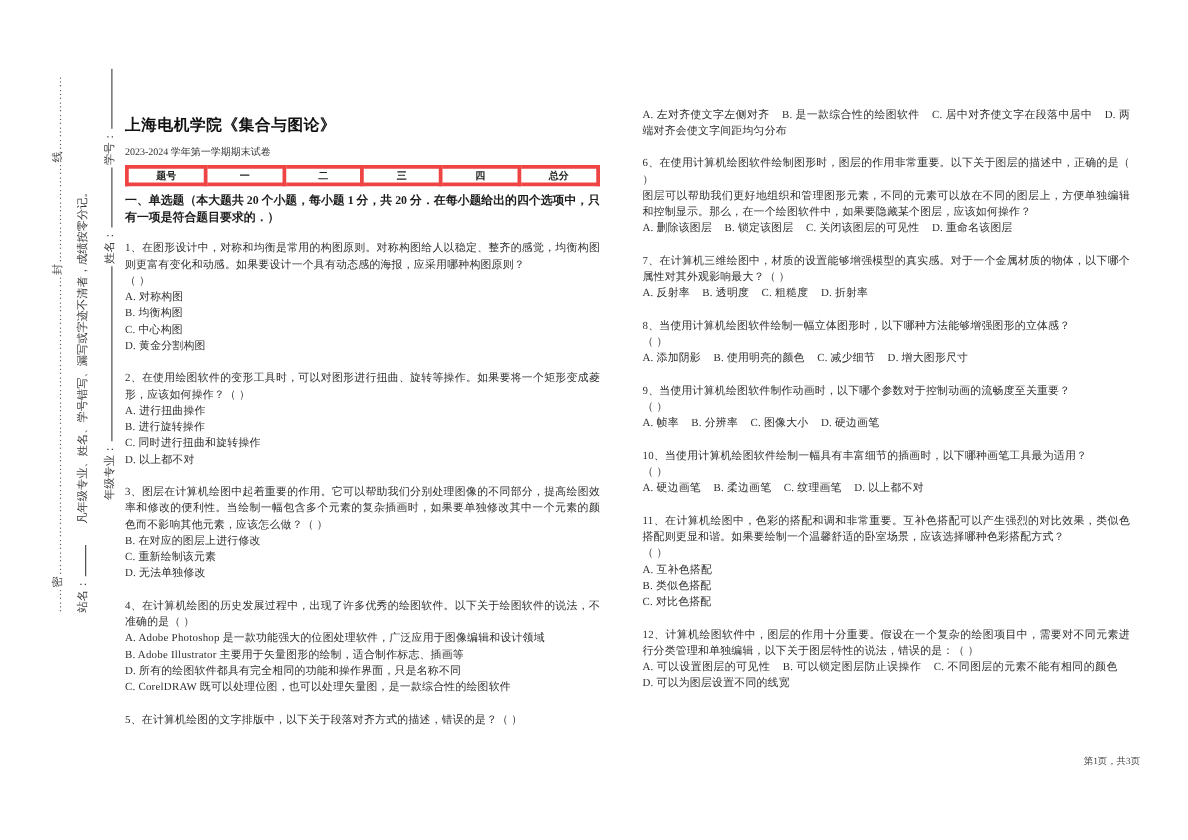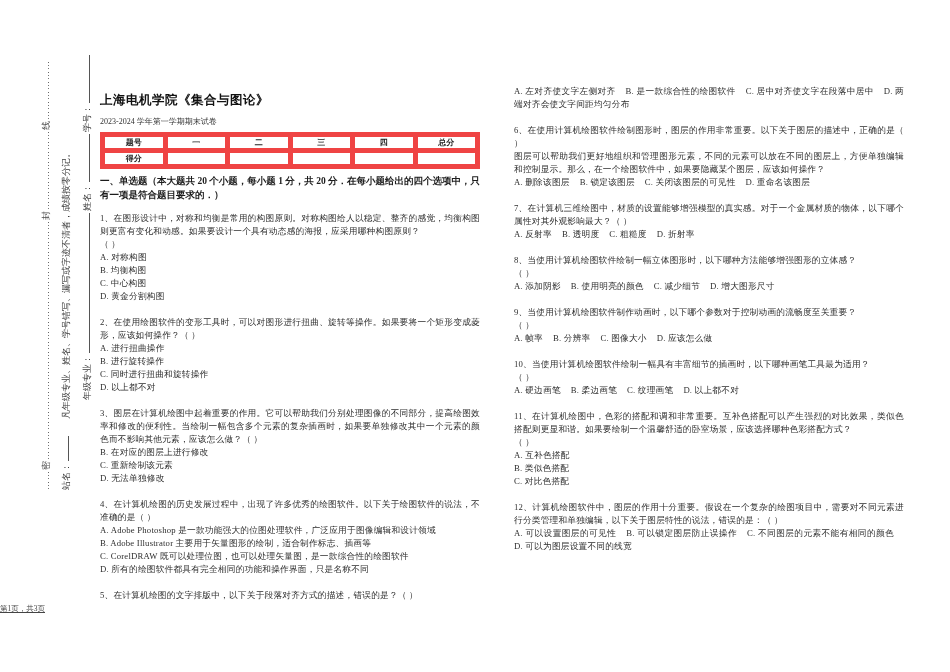--- a/index.html
+++ b/index.html
@@ -32,40 +32,40 @@
 
   .exam-title{
     font-family:"Liberation Sans","DejaVu Sans",sans-serif;
     font-size:12.5px;font-weight:bold;color:#111;text-align:left;
     letter-spacing:.5px;margin:0 0 7px 0;
   }
   .exam-subtitle{font-size:8px;color:#333;margin:0 0 5px 0;}
 
   .score-table{width:100%;border-collapse:collapse;table-layout:fixed;}
   .score-table td{
-    border:5px solid #ef4444;height:11px;text-align:center;
+    border:3px solid #ef4444;height:11px;text-align:center;
     font-size:8px;font-weight:bold;color:#222;padding:0;
   }
 
   .section-heading{
     font-size:9.5px;font-weight:bold;color:#1c1c1c;
     line-height:13.5px;text-align:justify;margin:6px 0 10px 0;
   }
 
   .question{margin:0 0 13px 0;}
   .qline{
     font-size:8.7px;line-height:13px;text-align:justify;color:#2e2e2e;
     letter-spacing:.2px;
   }
   .options-inline .opt{margin-right:10px;}
   .options-inline .opt:last-child{margin-right:0;}
 
   .page-number{
-    position:absolute;left:0;top:604px;width:912px;text-align:left;
-    font-size:7.5px;color:#444;text-decoration:underline;
+    position:absolute;left:0;top:604px;width:912px;text-align:right;
+    font-size:7.5px;color:#444;
   }
 </style>
 </head>
 <body>
 
 <div class="page">
 
   <div id="seal-dotted" class="seal-line">……密………………………………………………………………封……………………线………………</div>
 
   <div id="seal-warning" class="seal-line">
@@ -82,28 +82,20 @@
 
     <table class="score-table">
       <tbody>
           <tr>
         <td>题号</td>
         <td>一</td>
         <td>二</td>
         <td>三</td>
         <td>四</td>
         <td>总分</td>
-      </tr>
-      <tr>
-        <td>得分</td>
-        <td></td>
-        <td></td>
-        <td></td>
-        <td></td>
-        <td></td>
       </tr>
     </tbody>
       </table>
 
     <div class="section-heading">一、单选题（本大题共 20 个小题，每小题 1 分，共 20 分．在每小题给出的四个选项中，只有一项是符合题目要求的．）</div>
 
     <div>
         <div class="question">
           <div class="qline">1、在图形设计中，对称和均衡是常用的构图原则。对称构图给人以稳定、整齐的感觉，均衡构图则更富有变化和动感。如果要设计一个具有动态感的海报，应采用哪种构图原则？</div>
           <div class="qline">（ ）</div>
@@ -122,22 +114,22 @@
         <div class="question">
           <div class="qline">3、图层在计算机绘图中起着重要的作用。它可以帮助我们分别处理图像的不同部分，提高绘图效率和修改的便利性。当绘制一幅包含多个元素的复杂插画时，如果要单独修改其中一个元素的颜色而不影响其他元素，应该怎么做？（ ）</div>
           <div class="qline">B. 在对应的图层上进行修改</div>
           <div class="qline">C. 重新绘制该元素</div>
           <div class="qline">D. 无法单独修改</div>
         </div>
         <div class="question">
           <div class="qline">4、在计算机绘图的历史发展过程中，出现了许多优秀的绘图软件。以下关于绘图软件的说法，不准确的是（ ）</div>
           <div class="qline">A. Adobe Photoshop 是一款功能强大的位图处理软件，广泛应用于图像编辑和设计领域</div>
           <div class="qline">B. Adobe Illustrator 主要用于矢量图形的绘制，适合制作标志、插画等</div>
+          <div class="qline">D. 所有的绘图软件都具有完全相同的功能和操作界面，只是名称不同</div>
           <div class="qline">C. CorelDRAW 既可以处理位图，也可以处理矢量图，是一款综合性的绘图软件</div>
-          <div class="qline">D. 所有的绘图软件都具有完全相同的功能和操作界面，只是名称不同</div>
         </div>
         <div class="question">
           <div class="qline">5、在计算机绘图的文字排版中，以下关于段落对齐方式的描述，错误的是？（ ）</div>
         </div>
       </div>
   </div>
 
   <div class="col col-right">
       <div class="question">
         <div class="qline options-inline"><span class="opt">A. 左对齐使文字左侧对齐</span><span class="opt">B. 是一款综合性的绘图软件</span><span class="opt">C. 居中对齐使文字在段落中居中</span><span class="opt">D. 两端对齐会使文字间距均匀分布</span></div>
@@ -152,21 +144,21 @@
         <div class="qline options-inline"><span class="opt">A. 反射率</span><span class="opt">B. 透明度</span><span class="opt">C. 粗糙度</span><span class="opt">D. 折射率</span></div>
       </div>
       <div class="question">
         <div class="qline">8、当使用计算机绘图软件绘制一幅立体图形时，以下哪种方法能够增强图形的立体感？</div>
         <div class="qline">（ ）</div>
         <div class="qline options-inline"><span class="opt">A. 添加阴影</span><span class="opt">B. 使用明亮的颜色</span><span class="opt">C. 减少细节</span><span class="opt">D. 增大图形尺寸</span></div>
       </div>
       <div class="question">
         <div class="qline">9、当使用计算机绘图软件制作动画时，以下哪个参数对于控制动画的流畅度至关重要？</div>
         <div class="qline">（ ）</div>
-        <div class="qline options-inline"><span class="opt">A. 帧率</span><span class="opt">B. 分辨率</span><span class="opt">C. 图像大小</span><span class="opt">D. 应该怎么做</span></div>
+        <div class="qline options-inline"><span class="opt">A. 帧率</span><span class="opt">B. 分辨率</span><span class="opt">C. 图像大小</span><span class="opt">D. 硬边画笔</span></div>
       </div>
       <div class="question">
         <div class="qline">10、当使用计算机绘图软件绘制一幅具有丰富细节的插画时，以下哪种画笔工具最为适用？</div>
         <div class="qline">（ ）</div>
         <div class="qline options-inline"><span class="opt">A. 硬边画笔</span><span class="opt">B. 柔边画笔</span><span class="opt">C. 纹理画笔</span><span class="opt">D. 以上都不对</span></div>
       </div>
       <div class="question">
         <div class="qline">11、在计算机绘图中，色彩的搭配和调和非常重要。互补色搭配可以产生强烈的对比效果，类似色搭配则更显和谐。如果要绘制一个温馨舒适的卧室场景，应该选择哪种色彩搭配方式？</div>
         <div class="qline">（ ）</div>
         <div class="qline">A. 互补色搭配</div>

